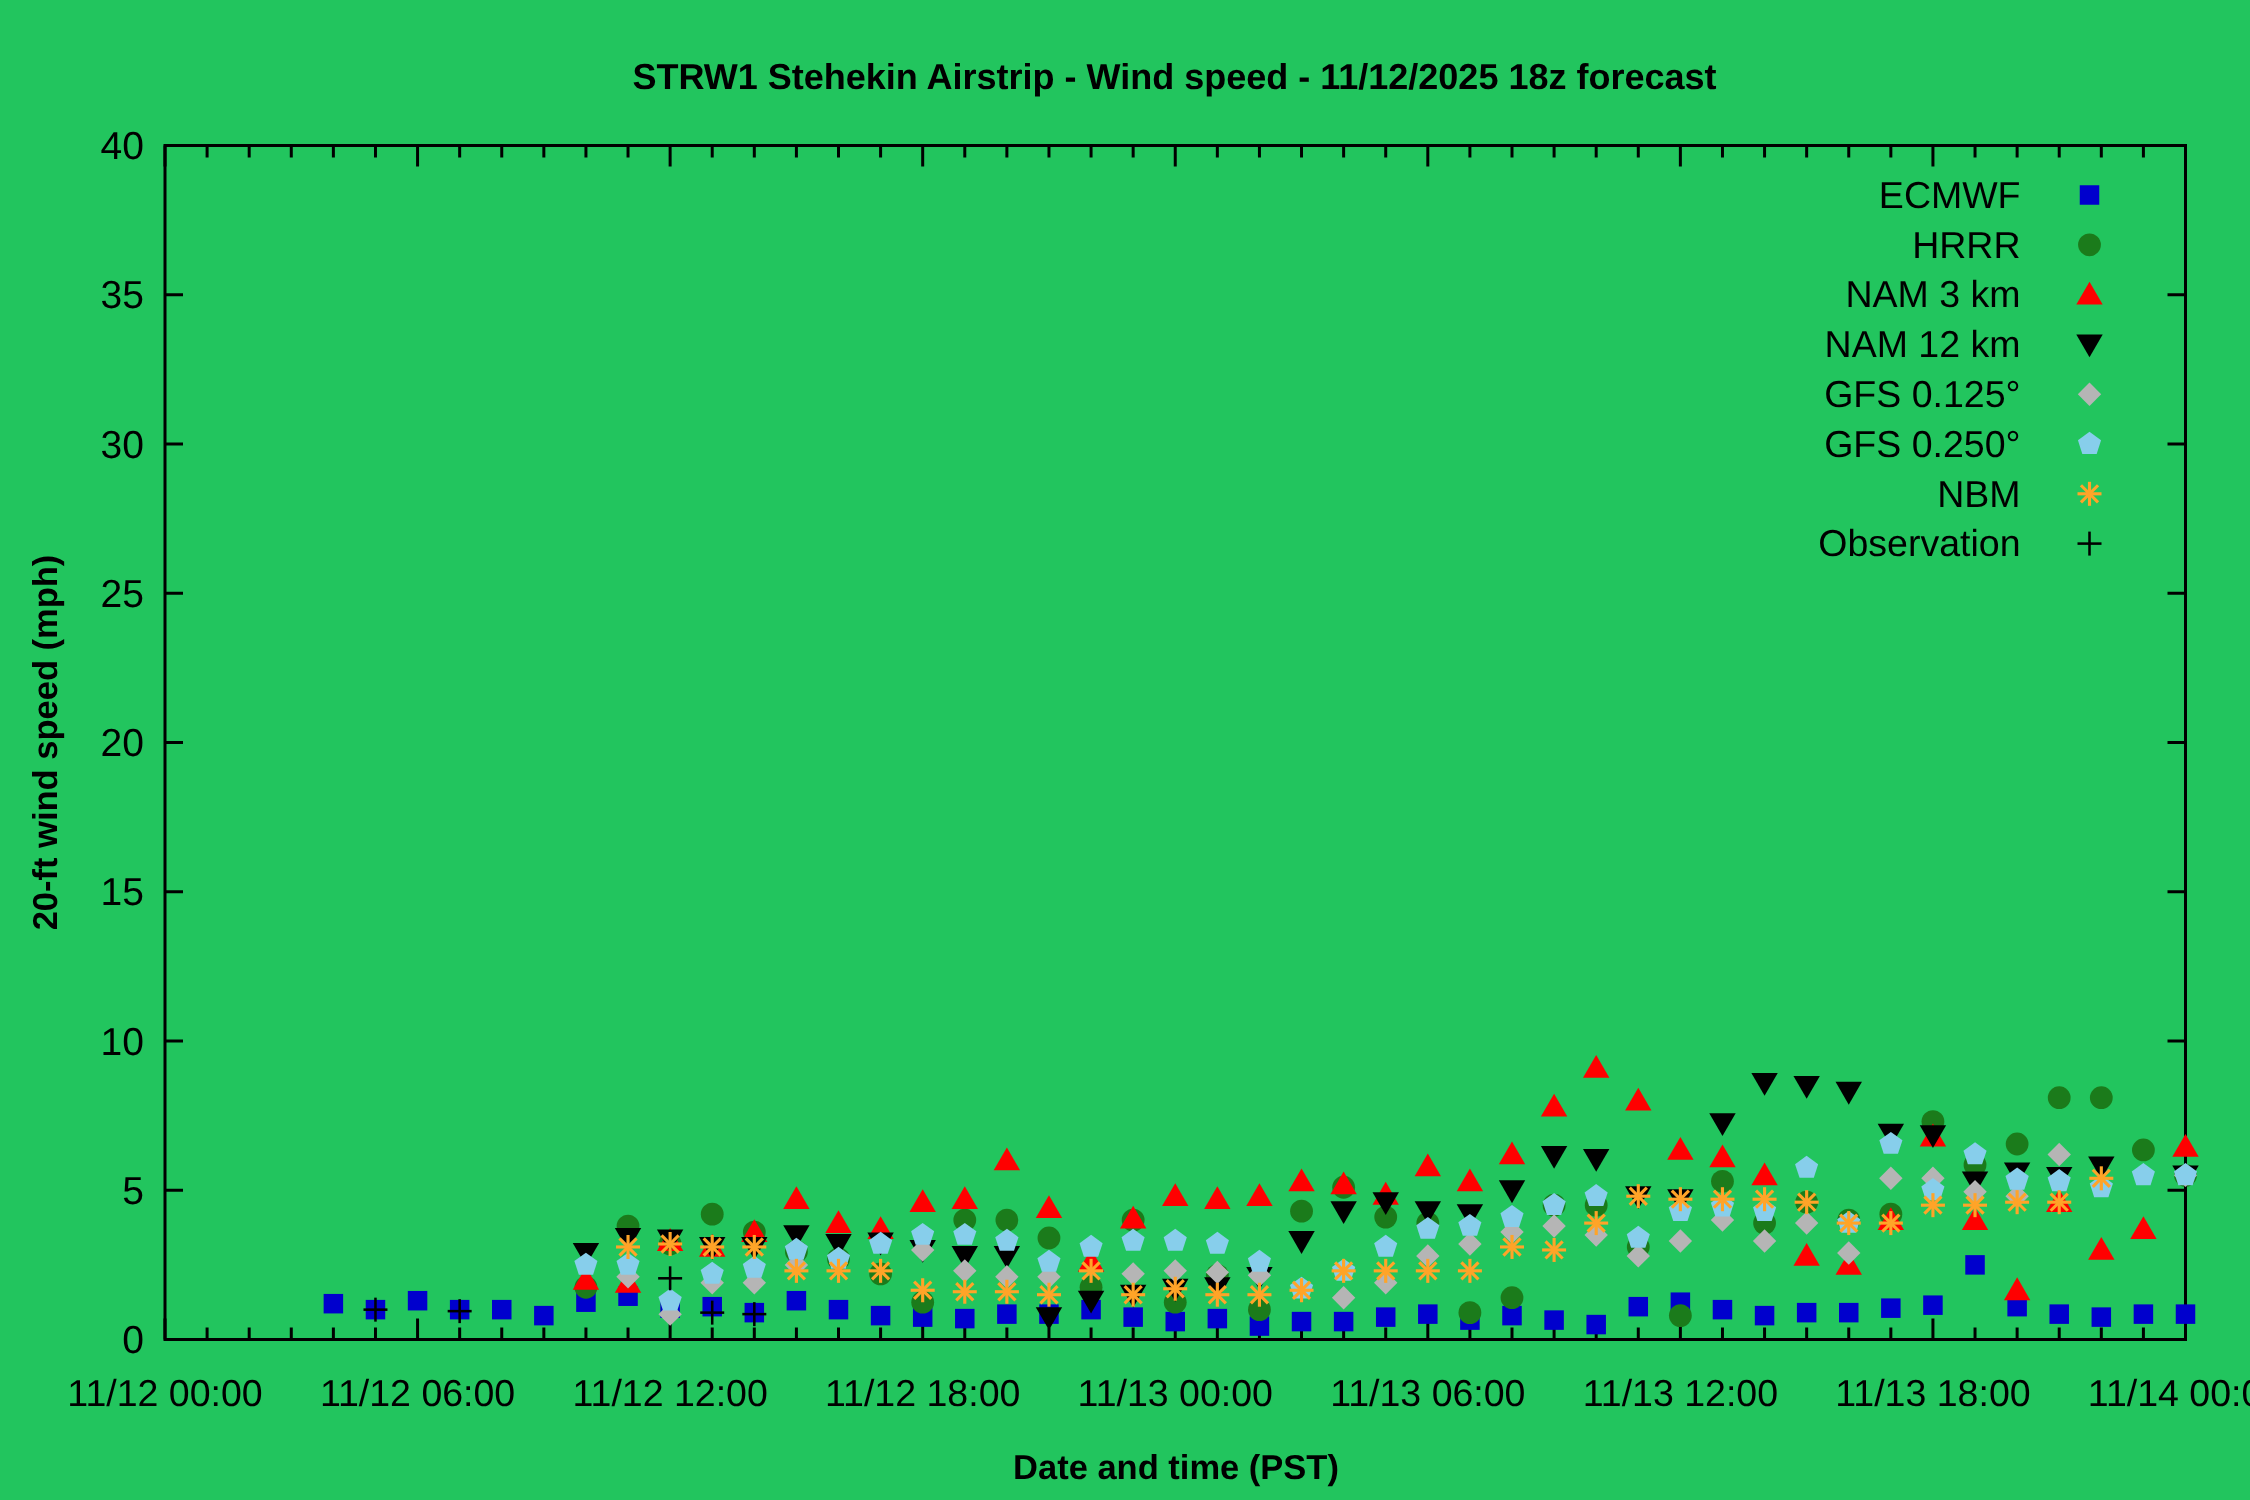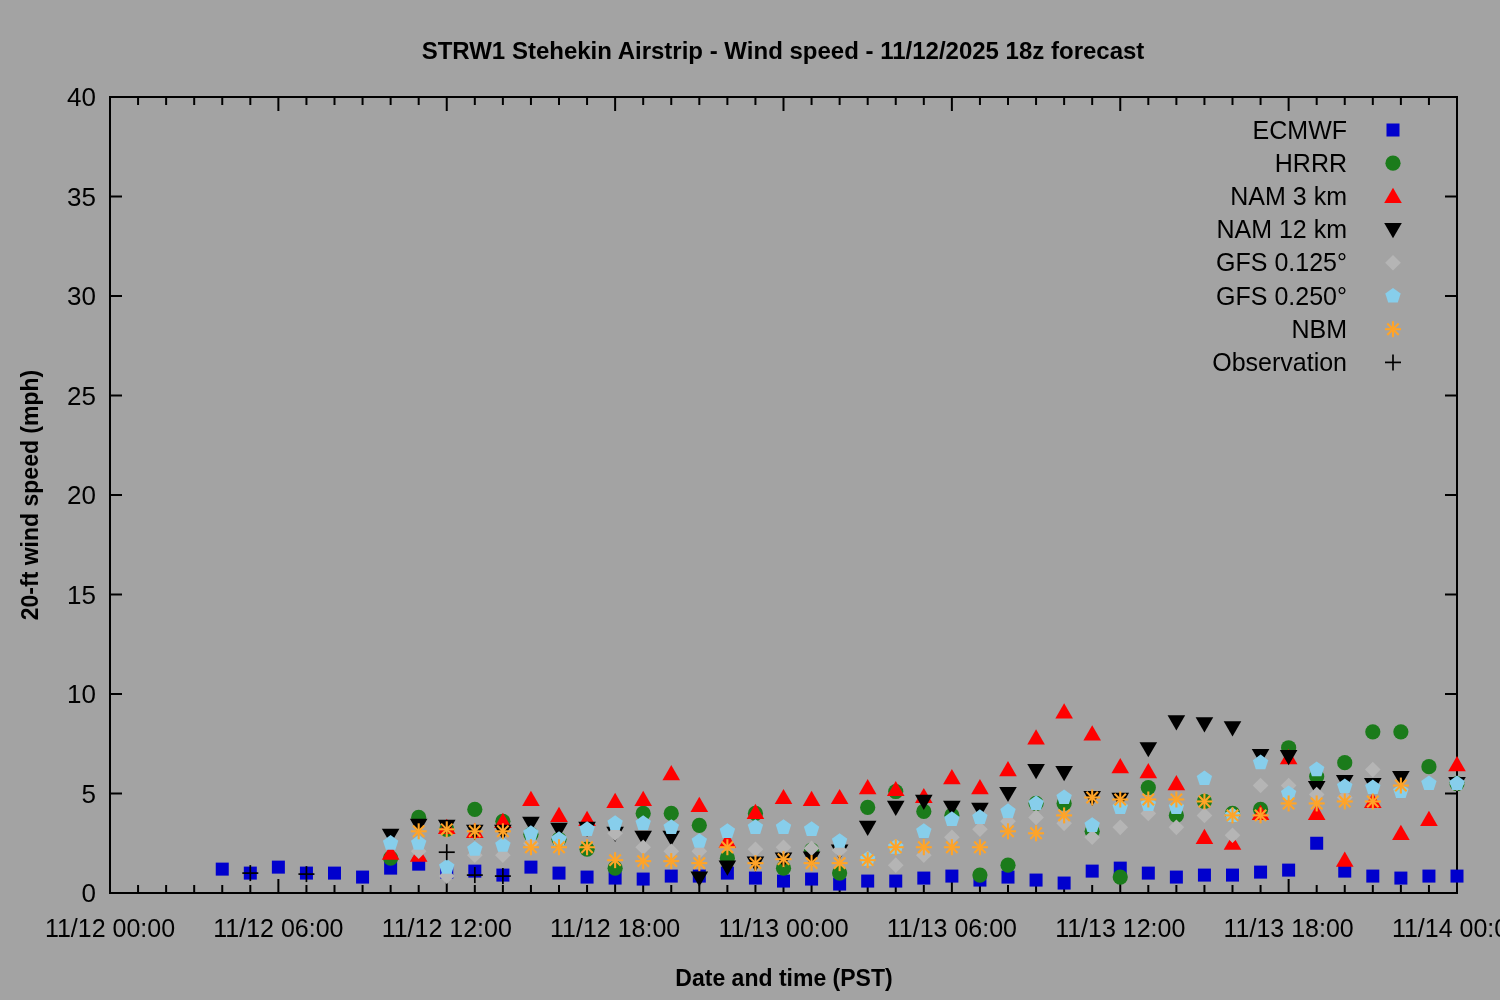--- a/index.html
+++ b/index.html
@@ -1,16 +1,16 @@
 <!DOCTYPE html>
 <html><head>
 <meta charset="utf-8">
 <style>
   html,body{margin:0;padding:0;background:#ffffff;}
-  .page{position:relative;width:1500px;height:1000px;background:#a3a3a3;overflow:hidden;
+  .page{position:relative;width:1500px;height:1000px;background:#22c55e;overflow:hidden;
         font-family:"Liberation Sans", sans-serif;}
   svg text{fill:#000000;font-family:"Liberation Sans", sans-serif;}
   text.title{font-size:24px;font-weight:bold;text-anchor:middle;}
   text.axis-label{font-size:23px;font-weight:bold;text-anchor:middle;}
 </style>
 </head>
 <body>
 
 <div class="page">
   <svg id="chart" width="1500" height="1000" viewBox="0 0 1500 1000">

